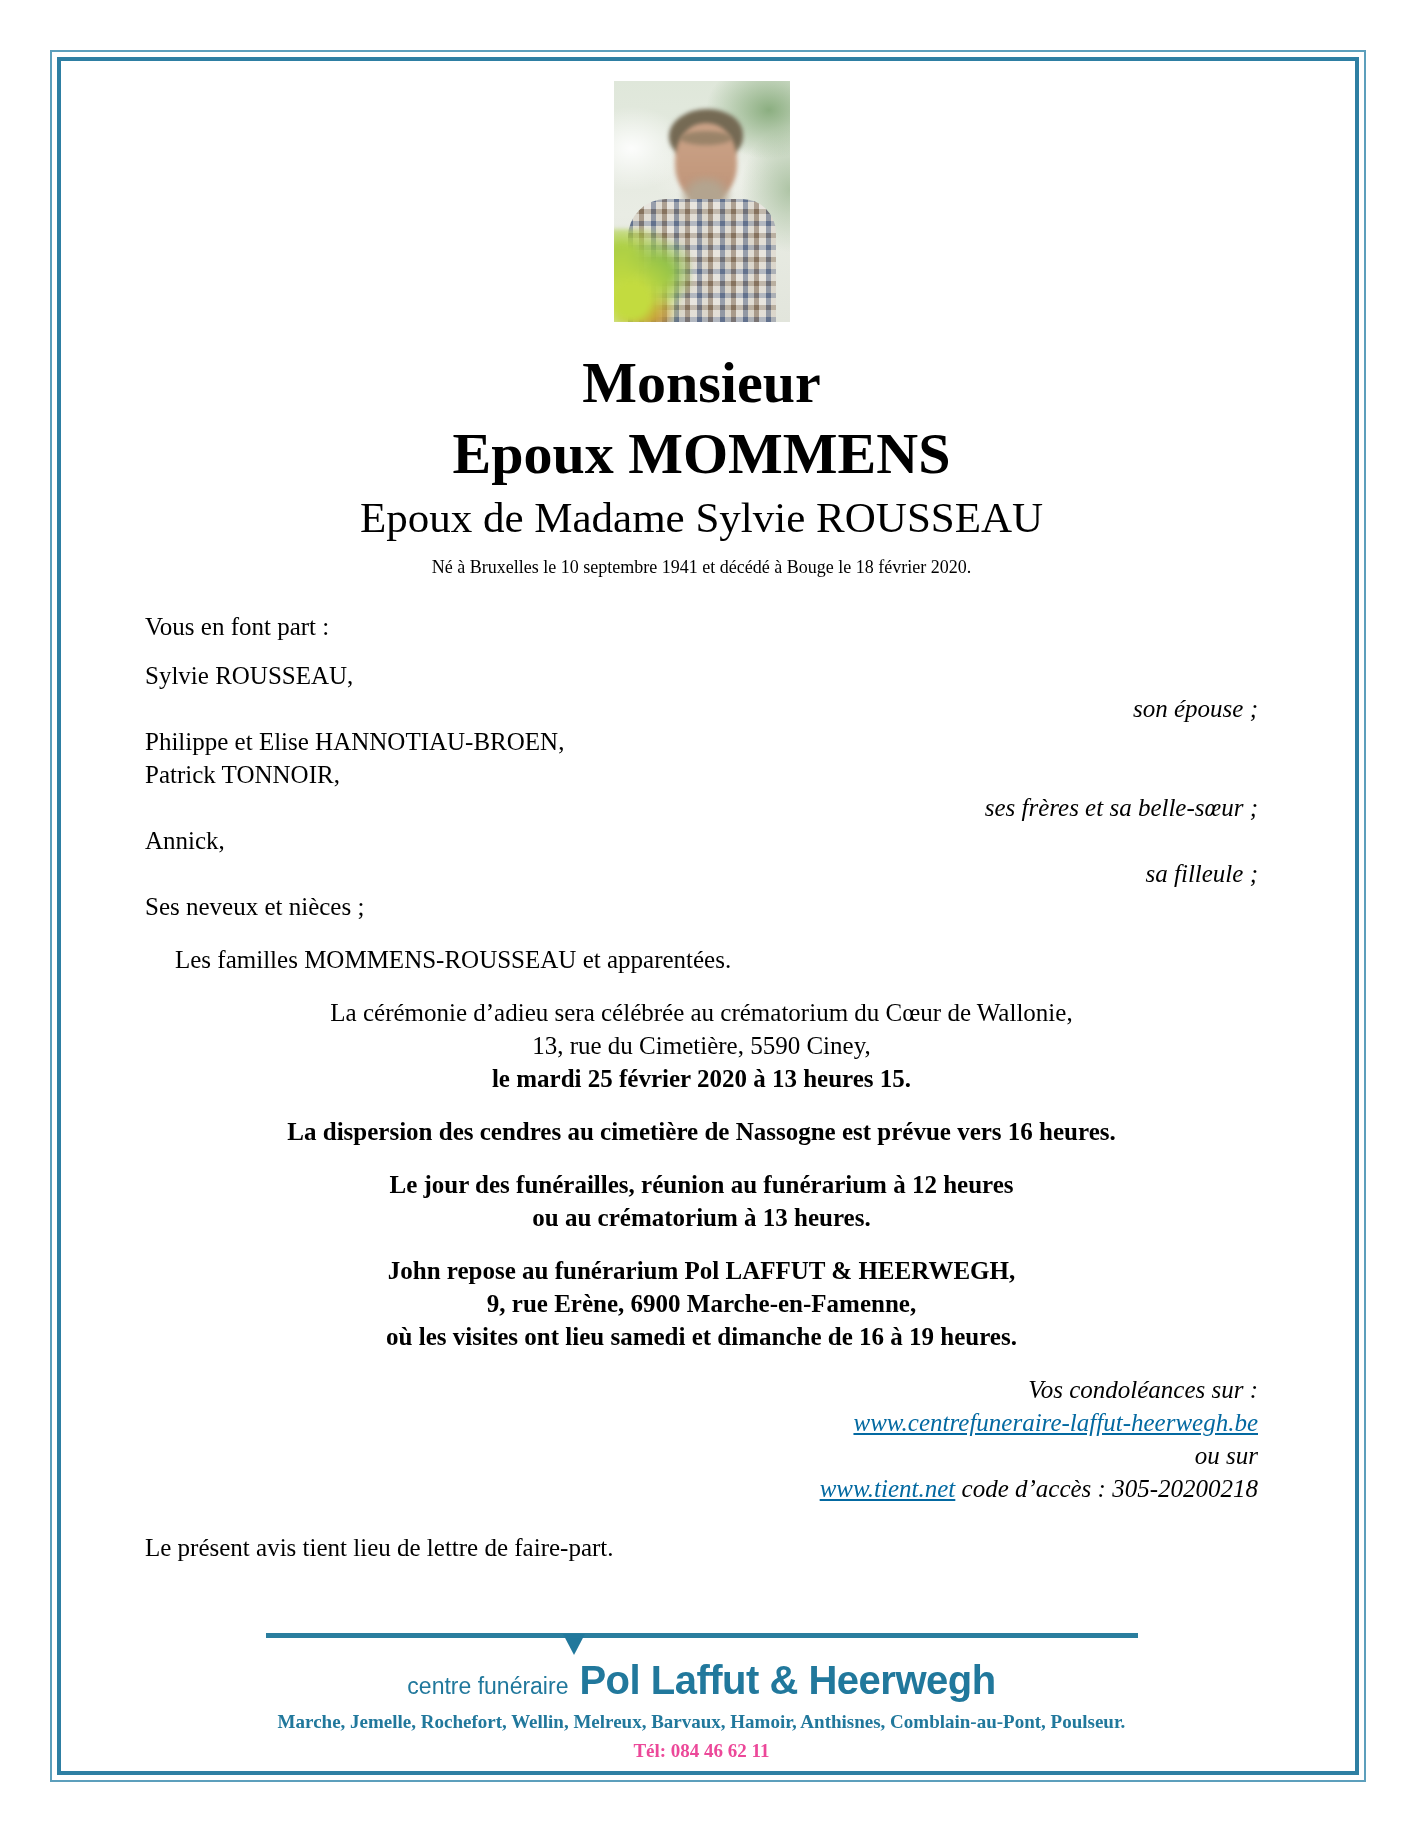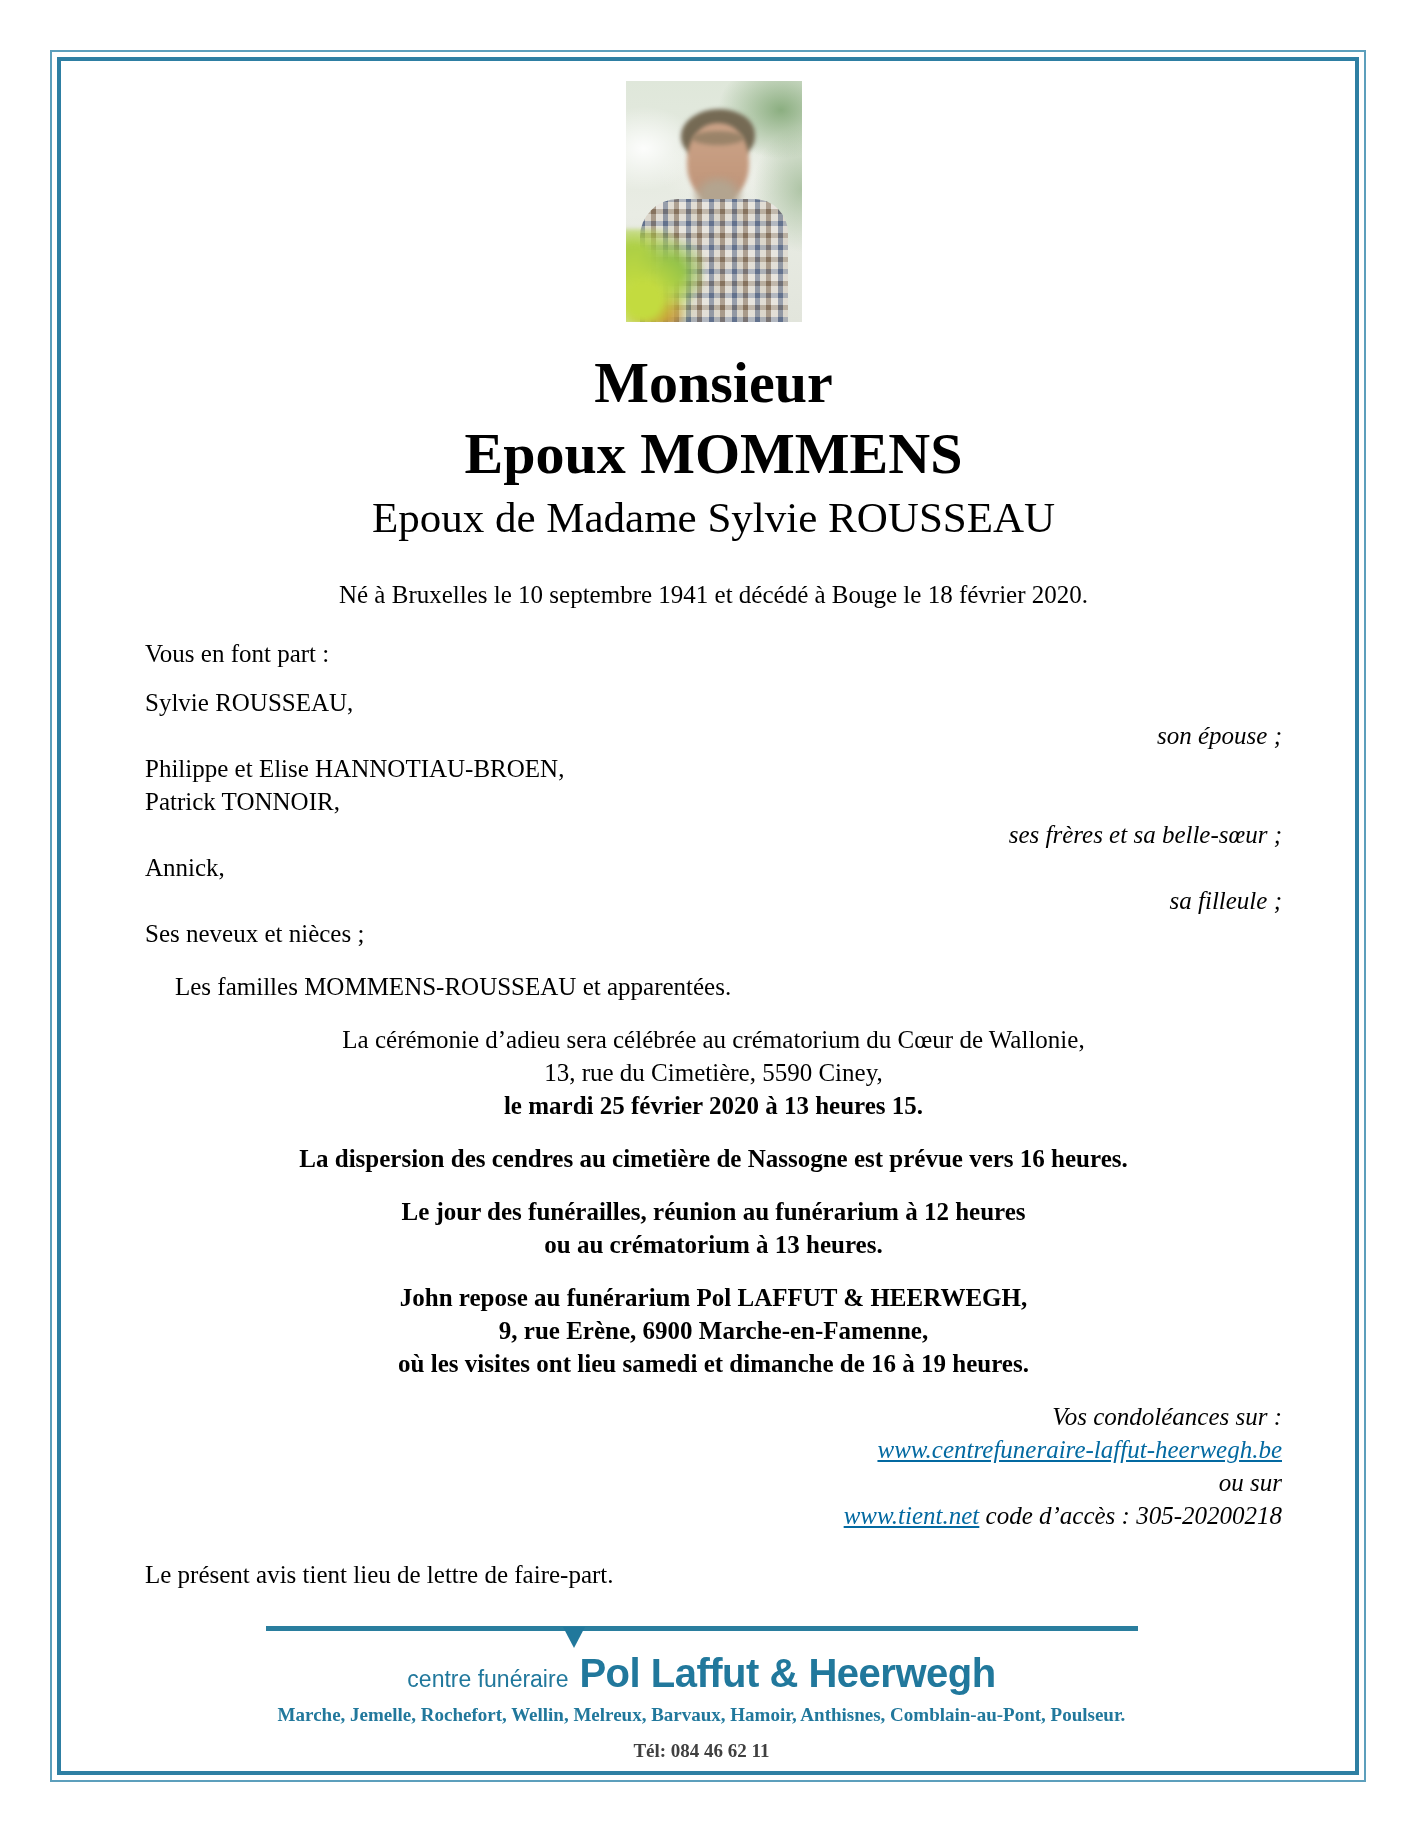--- a/index.html
+++ b/index.html
@@ -12,21 +12,21 @@
     overflow:hidden;
   }
   .frame {
     position:absolute;
     left:57px; top:57px;
     width:1302px; height:1718px;
     box-sizing:border-box;
     border:4px solid #2e7fa3;
     outline:2px solid #5c9fbc;
     outline-offset:5px;
-    padding:0 73px 0 84px;
+    padding:0 97px 0 84px;
   }
   
   .photo {
     width:176px; height:241px;
     margin:20px auto 0;
     position:relative;
     overflow:hidden;
     background:
       radial-gradient(ellipse 90px 70px at 88% 12%, rgba(124,164,112,.85), rgba(124,164,112,0) 70%),
       radial-gradient(ellipse 70px 90px at 100% 45%, rgba(150,180,140,.7), rgba(150,180,140,0) 70%),
@@ -65,21 +65,21 @@
     background:
       radial-gradient(circle at 30% 75%, #c3db3f 18%, rgba(195,219,63,0) 55%),
       radial-gradient(circle at 62% 45%, #93c24a 15%, rgba(147,194,74,0) 50%),
       radial-gradient(circle at 18% 35%, #aed045 18%, rgba(174,208,69,0) 55%),
       radial-gradient(circle at 45% 90%, #d23c2e 10%, rgba(210,60,46,0) 30%);
   }
   
   .title-1 { margin-top:26px; text-align:center; font-size:58px; font-weight:bold; line-height:70px; }
   .title-2 { text-align:center; font-size:58px; font-weight:bold; line-height:72px; }
   .subtitle { text-align:center; font-size:43px; line-height:56px; }
-  .birth { text-align:center; font-size:25px; line-height:33px; margin-top:32px; }
+  .birth { text-align:center; font-size:18px; line-height:33px; margin-top:5px; }
 
   .family { margin-top:26px; font-size:25px; line-height:33px; }
   .family .intro { margin-bottom:16px; }
   .rel { text-align:right; font-style:italic; }
 
   .families-line { margin-top:20px; font-size:25px; line-height:33px;margin-left:30px; }
 
   .cblock { margin-top:20px; text-align:center; font-size:25px; line-height:33px; }
   .b { font-weight:bold; }
   .i { font-style:italic;text-align:right; }
@@ -99,21 +99,21 @@
   .brand-small { font-size:23px; }
   .brand-large { font-size:40px; font-weight:bold; letter-spacing:-0.5px; position:relative; }
   .tri {
     position:absolute; left:-16px; top:-24px;
     width:0; height:0;
     border-left:11px solid transparent;
     border-right:11px solid transparent;
     border-top:21px solid #21789c;
   }
   .towns { margin-top:7px; font-size:19px; font-weight:bold; color:#21789c; line-height:24px; }
-  .phone { margin-top:12px; font-size:19px; font-weight:bold; color:#404040; line-height:24px;font-family:Liberation Serif, serif; }
+  .phone { margin-top:5px; font-size:19px; font-weight:bold; color:#ec4899; line-height:24px;font-family:Liberation Serif, serif; }
 </style>
 </head>
 <body>
 
 <div class="frame">
 
   <div class="photo">
     <div class="p-hair p-blur"></div>
     <div class="p-face p-blur"></div>
     <div class="p-brow p-blur"></div>

